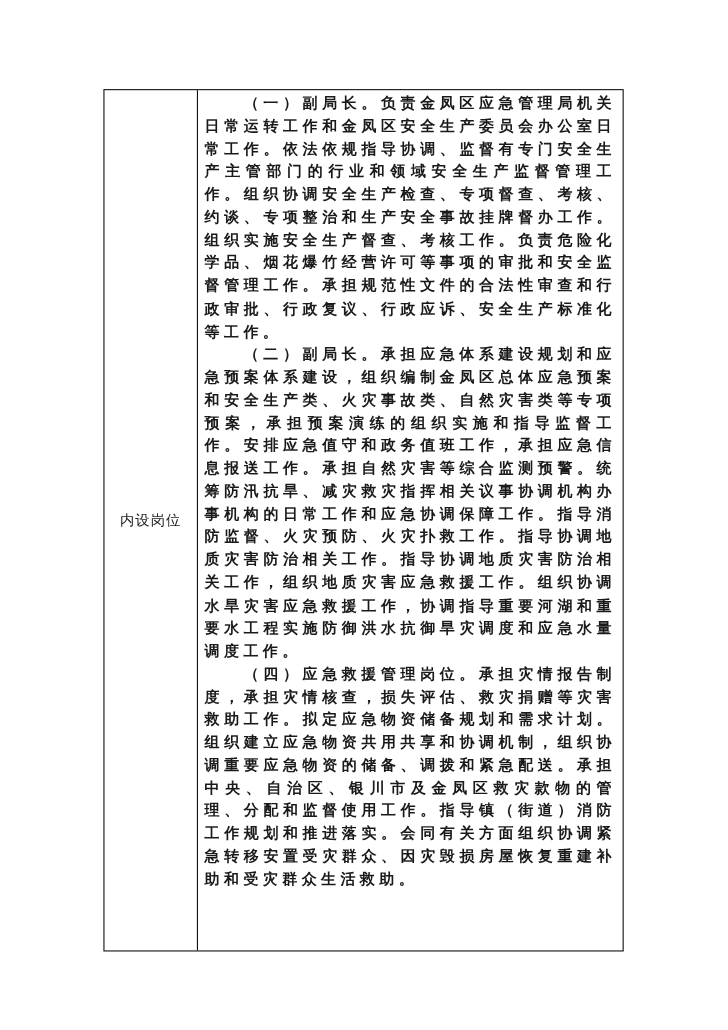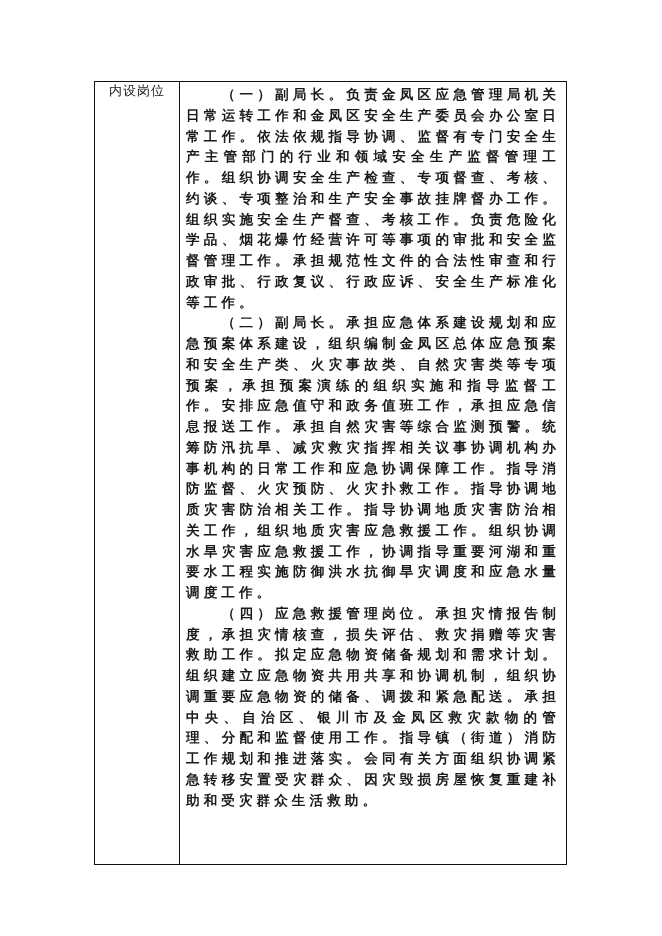--- a/index.html
+++ b/index.html
@@ -6,21 +6,21 @@
     body { width: 662px; height: 936px; position: relative; overflow: hidden;
       font-family: "DejaVu Sans", "Liberation Sans", sans-serif; color: #1a1a1a; }
     .duty-table {
       position: absolute; left: 94px; top: 81px;
       width: 473px; height: 784px;
       border: 1.5px solid #111; box-sizing: border-box;
       display: flex;
     }
     .label-cell {
       width: 85px; border-right: 1.5px solid #111; box-sizing: border-box;
-      display: flex; align-items: flex-start; justify-content: center;
+      display: flex; align-items: center; justify-content: center;
       font-size: 13px; letter-spacing: 1px;
     }
     .content-cell {
       flex: 1; padding: 2px 6px 0 6px; box-sizing: border-box; font-weight: bold;
     }
     .para {
       margin: 0; font-size: 13.6px; line-height: 20.75px;
       letter-spacing: 4.05px; text-indent: 35.6px;
       text-align: justify; word-break: break-all;
     }

